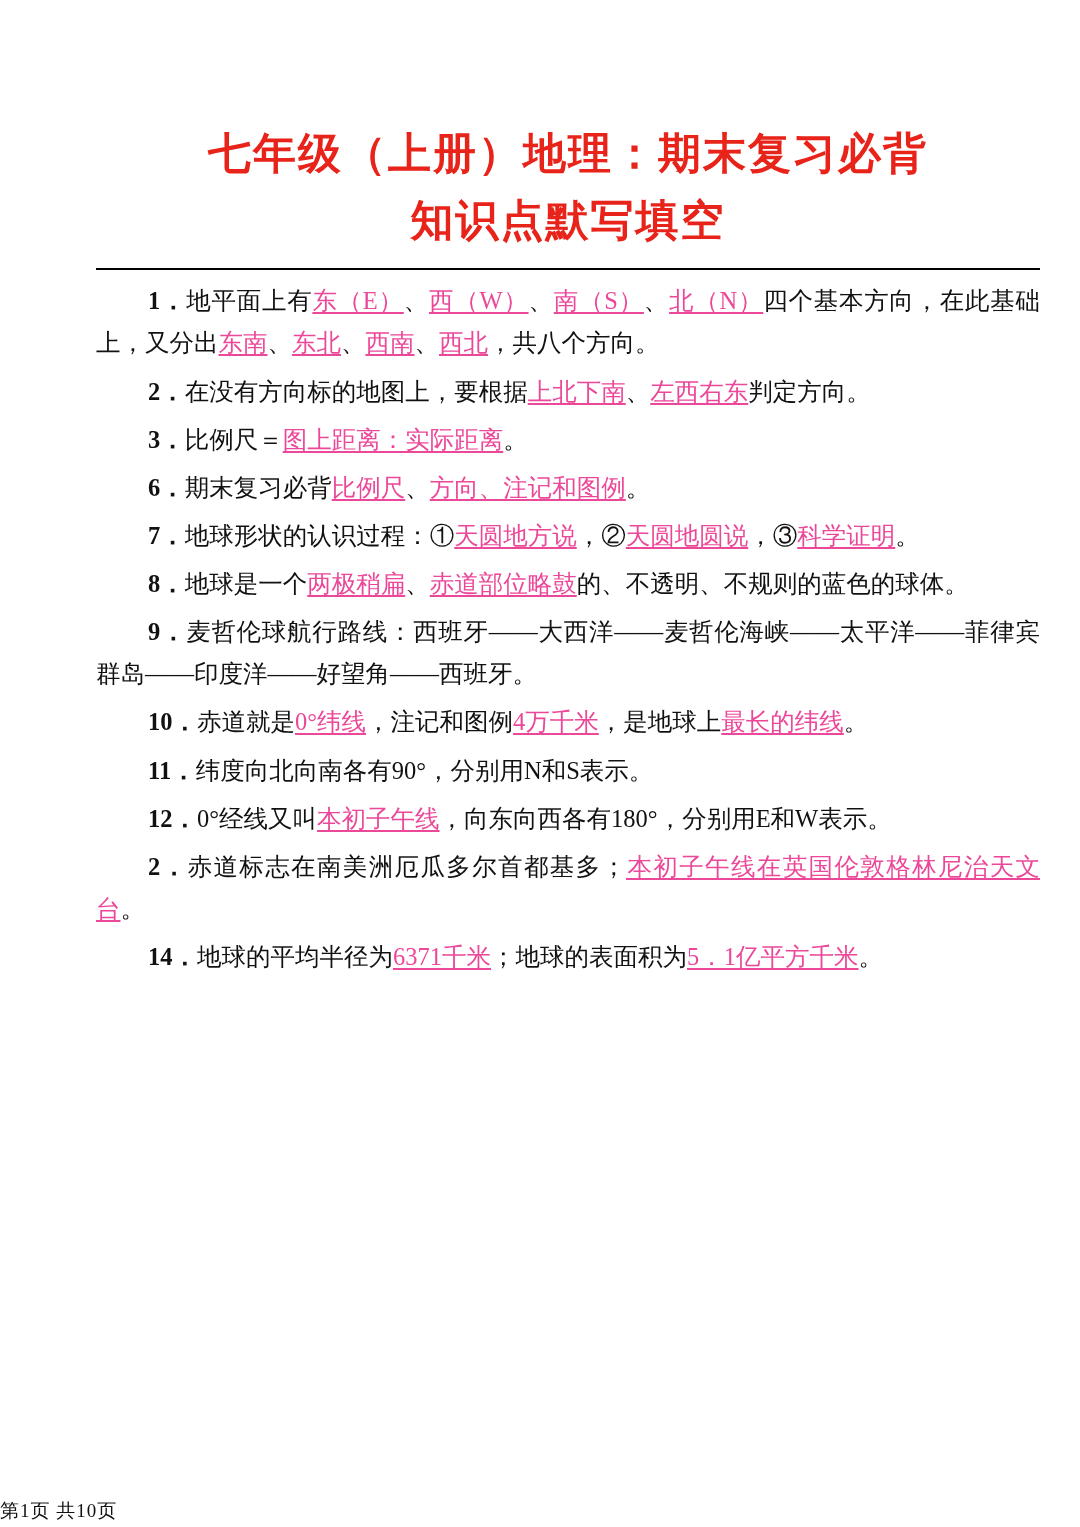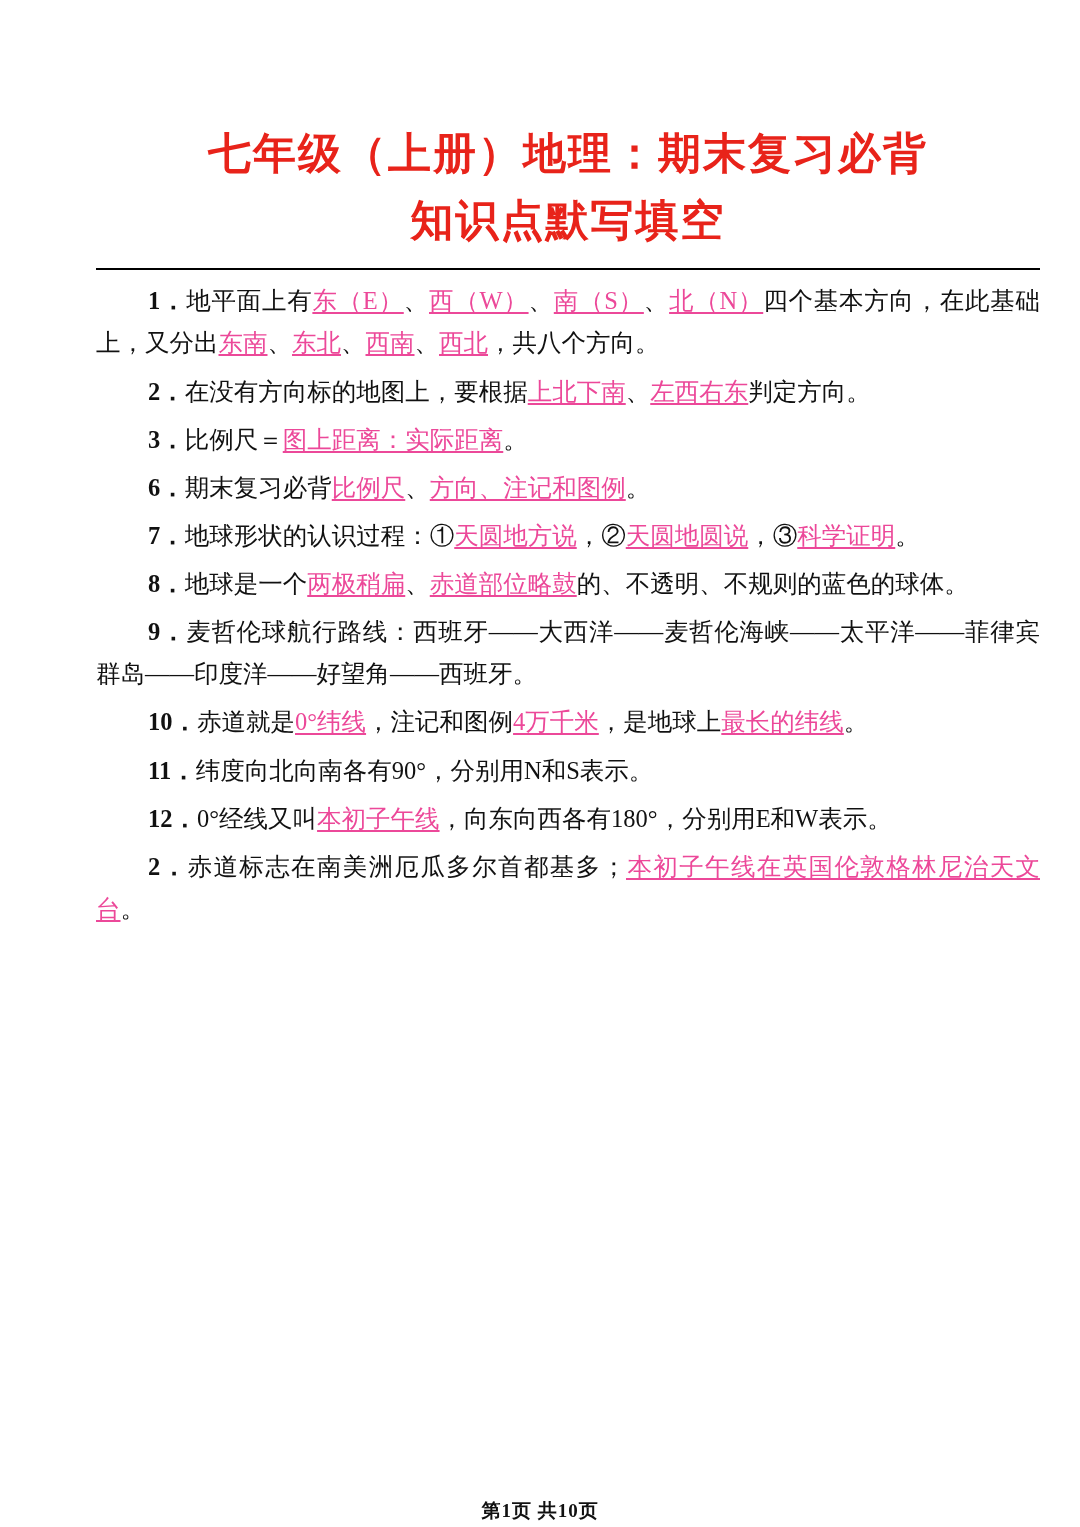--- a/index.html
+++ b/index.html
@@ -64,23 +64,23 @@
     font-family: Liberation Serif, serif;
   }
   .bold {
     font-weight: normal;
   }
   .footer {
     position: absolute;
     left: 0;
     right: 0;
     bottom: 46px;
-    text-align: center;
+    text-align: left;
     font-size: 19px;
-    font-weight: bold;
+    font-weight: normal;
     color: #111111;
     letter-spacing: 1px;
   }
 </style>
 </head>
 <body>
 
 <div class="page">
 
   <div class="title-block">
@@ -95,17 +95,18 @@
       <p class="item"><span class="num">2．</span><span>在没有方向标的地图上，要根据</span><span class="red-u">上北下南</span><span>、</span><span class="red-u">左西右东</span><span>判定方向。</span></p>
       <p class="item"><span class="num">3．</span><span>比例尺＝</span><span class="red-u">图上距离：实际距离</span><span>。</span></p>
       <p class="item"><span class="num">6．</span><span>期末复习必背</span><span class="red-u">比例尺</span><span>、</span><span class="red-u">方向、注记和图例</span><span>。</span></p>
       <p class="item"><span class="num">7．</span><span>地球形状的认识过程：①</span><span class="red-u">天圆地方说</span><span>，②</span><span class="red-u">天圆地圆说</span><span>，③</span><span class="red-u">科学证明</span><span>。</span></p>
       <p class="item"><span class="num">8．</span><span>地球是一个</span><span class="red-u">两极稍扁</span><span>、</span><span class="red-u">赤道部位略鼓</span><span>的、不透明、不规则的蓝色的球体。</span></p>
       <p class="item"><span class="num">9．</span><span>麦哲伦球航行路线：西班牙——大西洋——麦哲伦海峡——太平洋——菲律宾群岛——印度洋——好望角——西班牙。</span></p>
       <p class="item"><span class="num">10．</span><span>赤道就是</span><span class="red-u">0°纬线</span><span>，注记和图例</span><span class="red-u">4万千米</span><span>，是地球上</span><span class="red-u">最长的纬线</span><span>。</span></p>
       <p class="item"><span class="num">11．</span><span>纬度向北向南各有</span><span class="bold">90°</span><span>，分别用</span><span class="bold">N</span><span>和</span><span class="bold">S</span><span>表示。</span></p>
       <p class="item"><span class="num">12．</span><span class="bold">0°经线又叫</span><span class="red-u">本初子午线</span><span>，向东向西各有</span><span class="bold">180°</span><span>，分别用</span><span class="bold">E</span><span>和</span><span class="bold">W</span><span>表示。</span></p>
       <p class="item"><span class="num">2．</span><span>赤道标志在南美洲厄瓜多尔首都基多；</span><span class="red-u">本初子午线在英国伦敦格林尼治天文台</span><span>。</span></p>
+      <p class="item"><span class="num">14．</span><span>地球的平均半径为</span><span class="red-u">6371千米</span><span>；地球的表面积为</span><span class="red-u">5．1亿平方千米</span><span>。</span></p>
     </div>
 
   <div class="footer">第1页  共10页</div>
 
 </div>
 
 </body></html>

